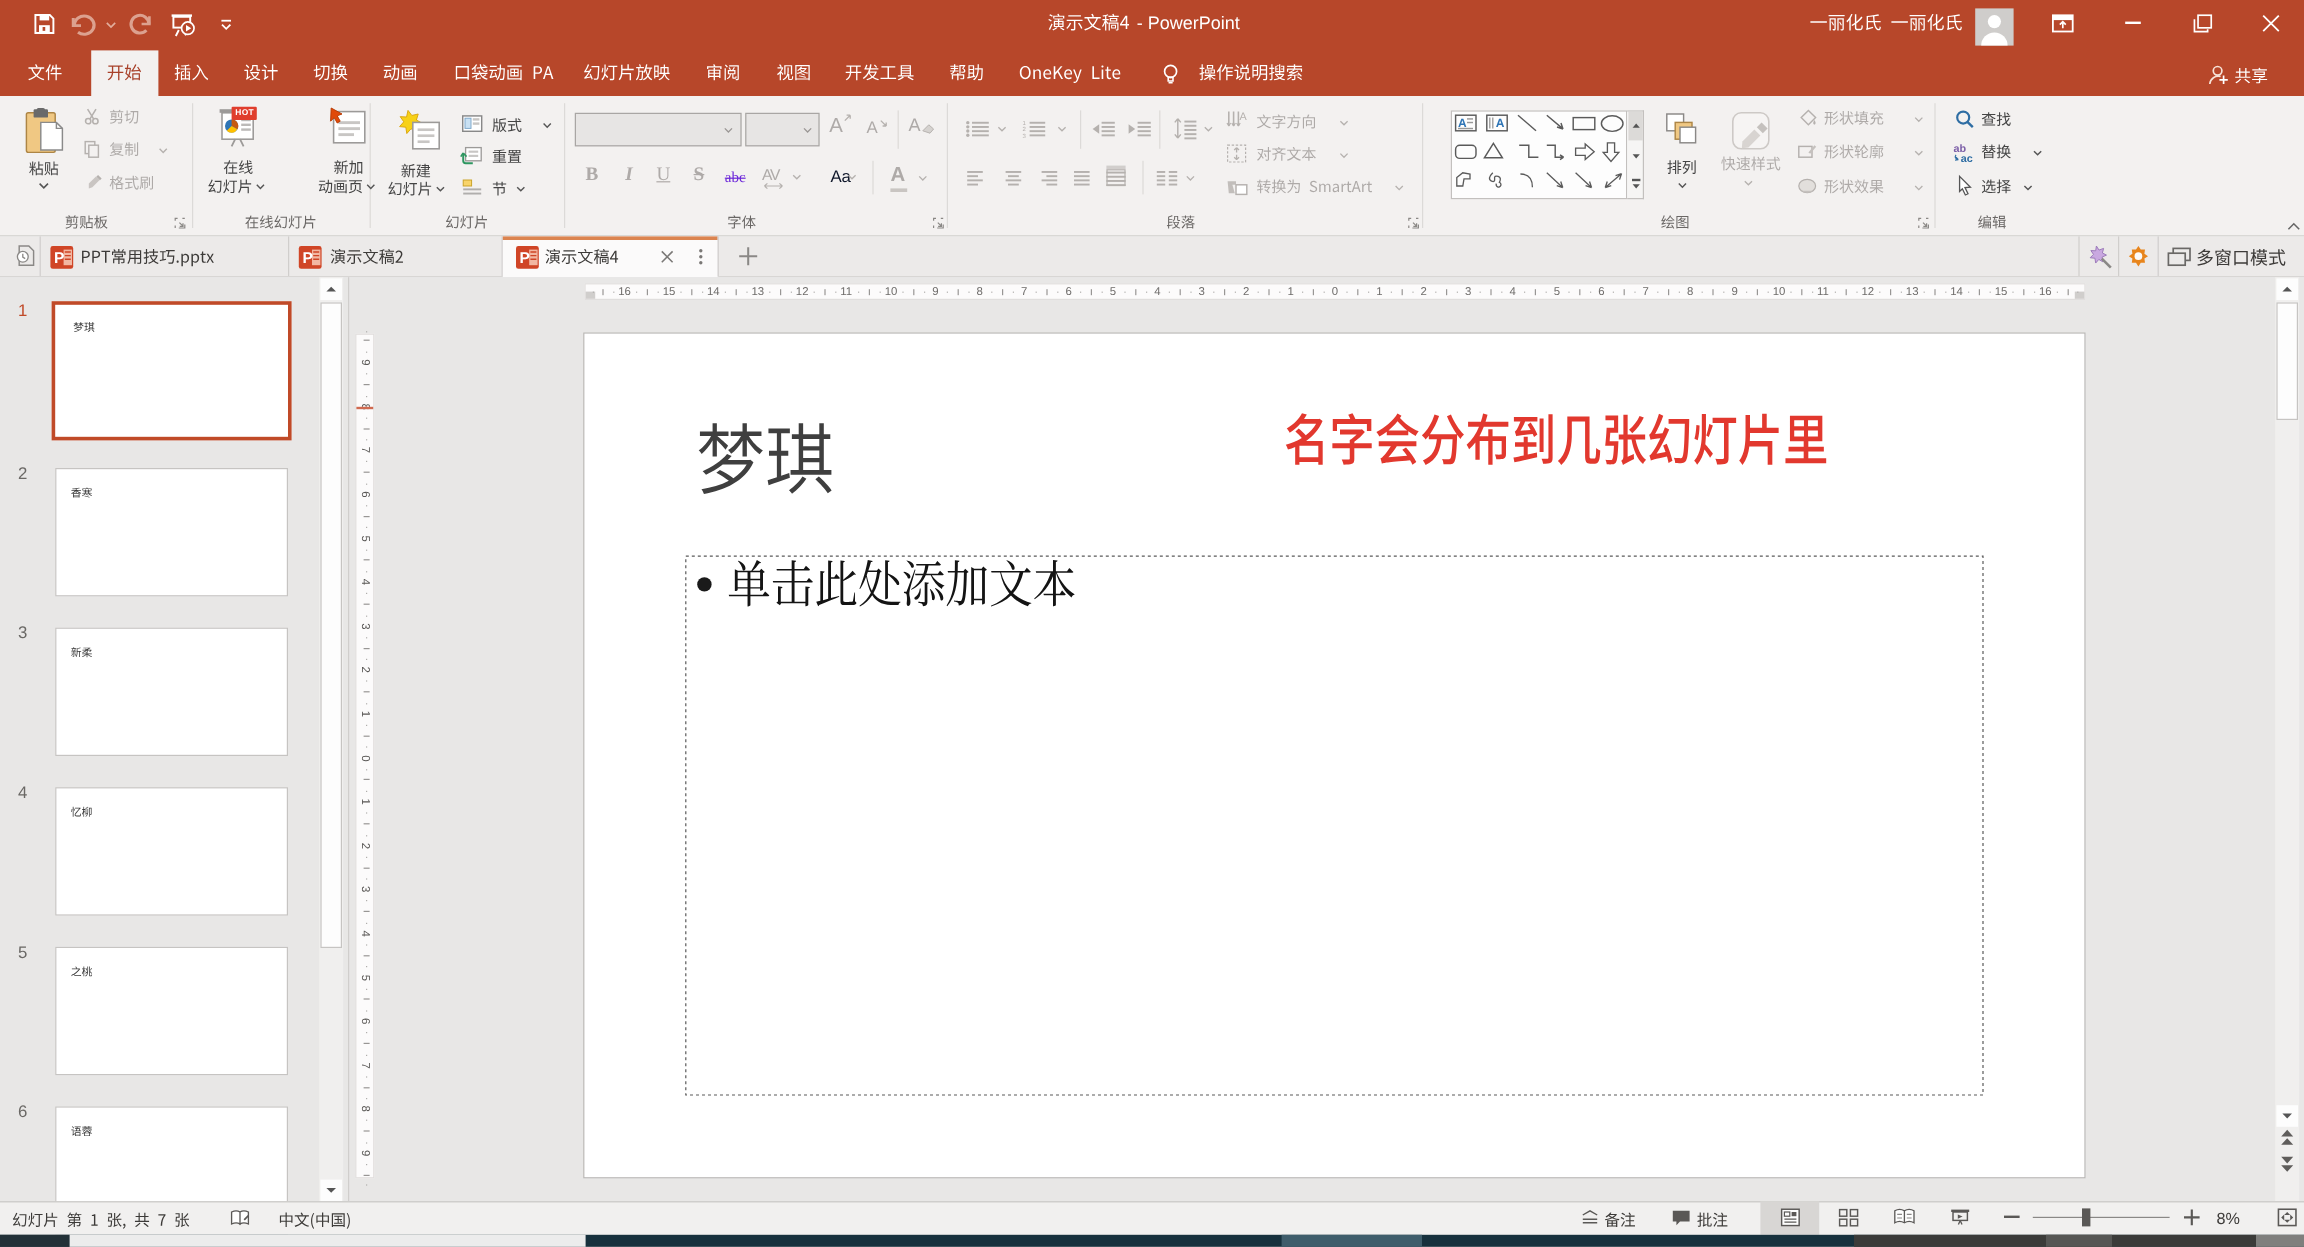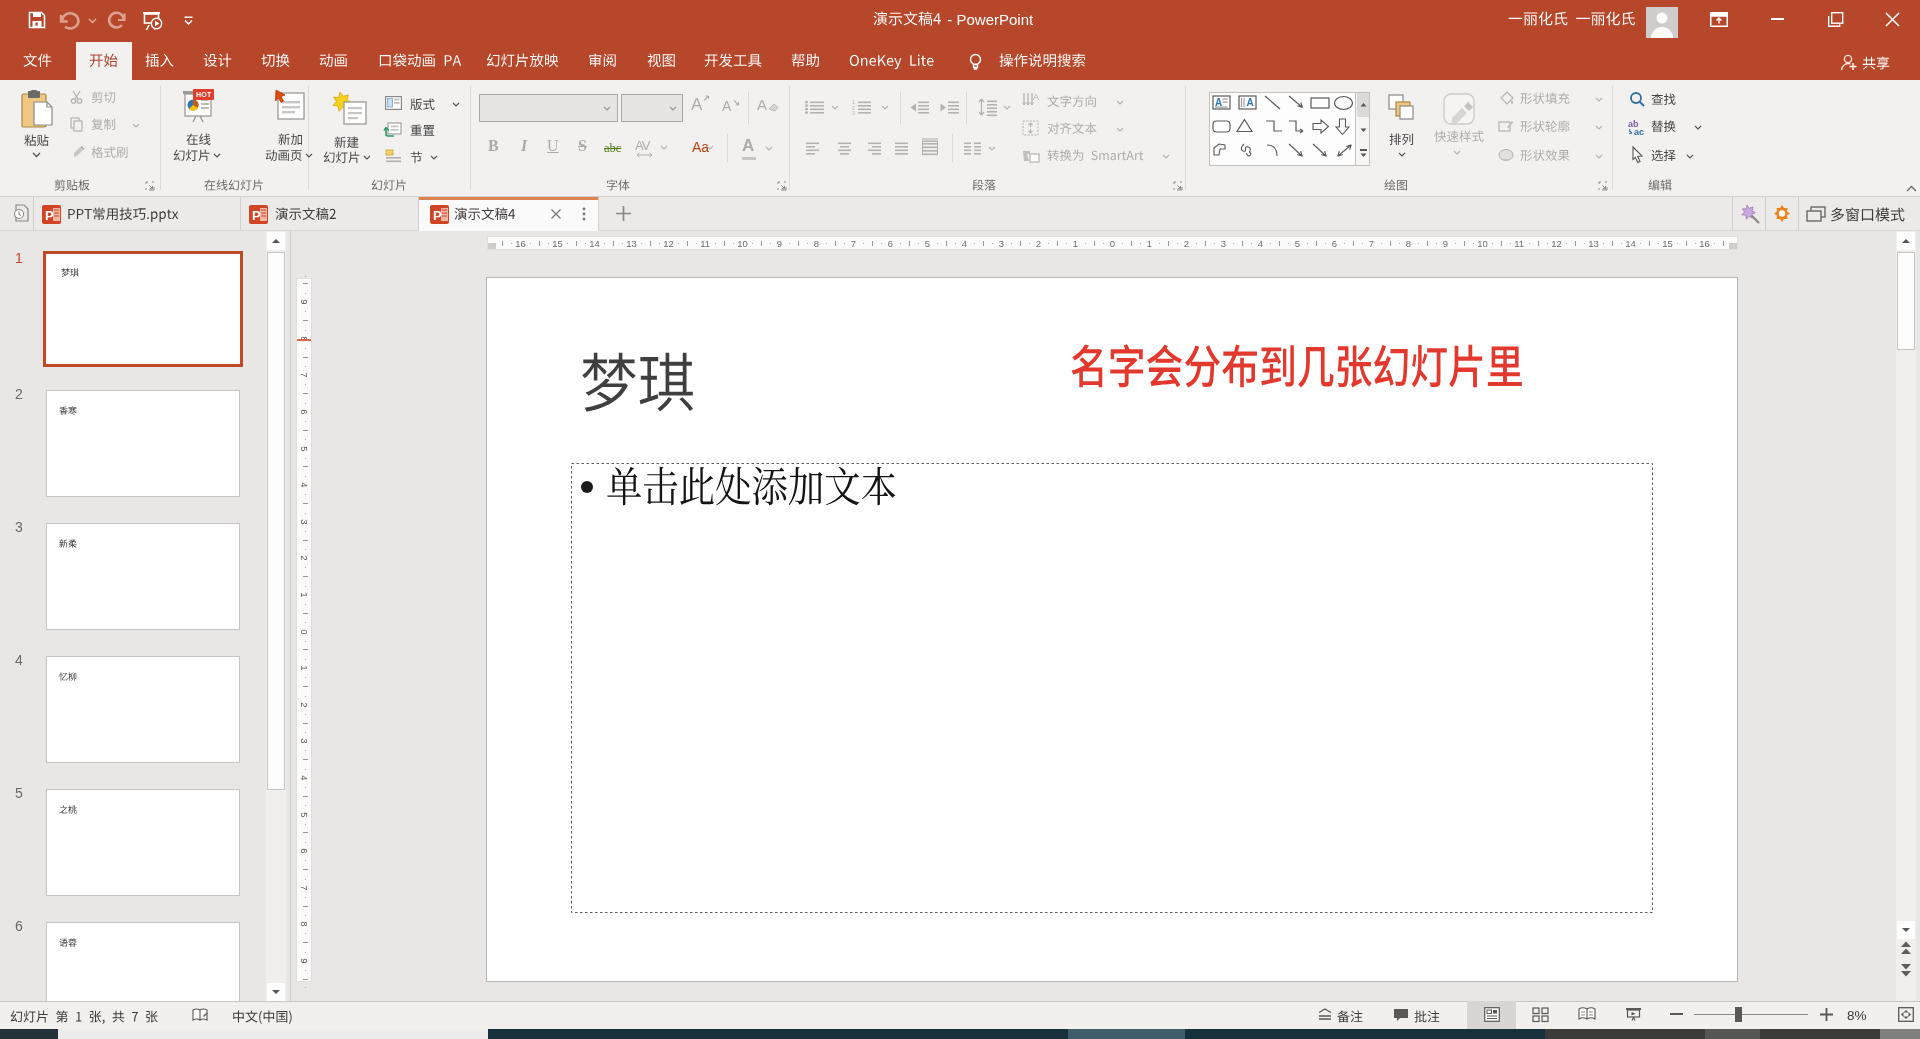--- a/index.html
+++ b/index.html
@@ -302,29 +302,29 @@
   </svg>
 <div class="a" style="left:748px;top:92px;width:1px;height:32px;background:#dcdad8"></div>
 <div class="a" style="left:757px;top:96px;font:normal 15px 'Liberation Sans',sans-serif;color:#aeaaa8;letter-spacing:0px;white-space:nowrap">A</div>
 <svg class="i" style="left:767px;top:103px" width="12" height="9" viewBox="0 0 12 9">
     <path d="M2 6 l5-5 4 3.5 -3 3.5 z" fill="#d5d2cf" stroke="#b5b1ae" stroke-width="0.8"></path>
   </svg>
 <div class="a" style="left:488px;top:137px;font:bold 16px 'Liberation Serif',serif;color:#aeaaa8;letter-spacing:0px;white-space:nowrap">B</div>
 <div class="a" style="left:521px;top:137px;font:bold 16px 'Liberation Serif',serif;color:#aeaaa8;letter-spacing:0px;white-space:nowrap"><i>I</i></div>
 <div class="a" style="left:547px;top:137px;font:normal 16px 'Liberation Serif',serif;color:#aeaaa8;letter-spacing:0px;white-space:nowrap"><u>U</u></div>
 <div class="a" style="left:578px;top:137px;font:bold 16px 'Liberation Serif',serif;color:#aeaaa8;letter-spacing:0px;white-space:nowrap"><s>S</s></div>
-<div class="a" style="left:604px;top:141px;font:normal 12.5px 'Liberation Serif',serif;color:#4d7c0f;letter-spacing:0px;white-space:nowrap"><s>abc</s></div>
+<div class="a" style="left:604px;top:141px;font:normal 12.5px 'Liberation Serif',serif;color:#6d28d9;letter-spacing:0px;white-space:nowrap"><s>abc</s></div>
 <div class="a" style="left:635px;top:138px;font:normal 13px 'Liberation Sans',sans-serif;color:#aeaaa8;letter-spacing:-1px;white-space:nowrap">AV</div>
 <svg class="i" style="left:636px;top:152px" width="17" height="6" viewBox="0 0 17 6">
     <path d="M1 3 h15 M1 3 l2.5-2.2 M1 3 l2.5 2.2 M16 3 l-2.5-2.2 M16 3 l-2.5 2.2" stroke="#b5b1ae" stroke-width="1" fill="none"></path>
   </svg>
 <svg class="i" style="left:660px;top:145px" width="8" height="5" viewBox="0 0 8 5">
     <path d="M1 1l3 3 3-3" stroke="#b5b1ae" stroke-width="1.1" fill="none"></path>
   </svg>
-<div class="a" style="left:692px;top:139px;font:normal 14px 'Liberation Sans',sans-serif;color:#c2410c;letter-spacing:0px;white-space:nowrap">Aa</div>
+<div class="a" style="left:692px;top:139px;font:normal 14px 'Liberation Sans',sans-serif;color:#0f172a;letter-spacing:0px;white-space:nowrap">Aa</div>
 <svg class="i" style="left:706px;top:145px" width="8" height="5" viewBox="0 0 8 5">
     <path d="M1 1l3 3 3-3" stroke="#b5b1ae" stroke-width="1.1" fill="none"></path>
   </svg>
 <div class="a" style="left:727px;top:134px;width:1px;height:28px;background:#dcdad8"></div>
 <div class="a" style="left:742px;top:136px;font:bold 17px 'Liberation Sans',sans-serif;color:#aeaaa8;letter-spacing:0px;white-space:nowrap">A</div>
 <div class="a" style="left:742px;top:157px;width:14px;height:3px;background:#c9c5c2"></div>
 <svg class="i" style="left:765px;top:146px" width="8" height="5" viewBox="0 0 8 5">
     <path d="M1 1l3 3 3-3" stroke="#b5b1ae" stroke-width="1.1" fill="none"></path>
   </svg>
 <svg class="i" style="left:805px;top:100px" width="20" height="15" viewBox="0 0 20 15">

